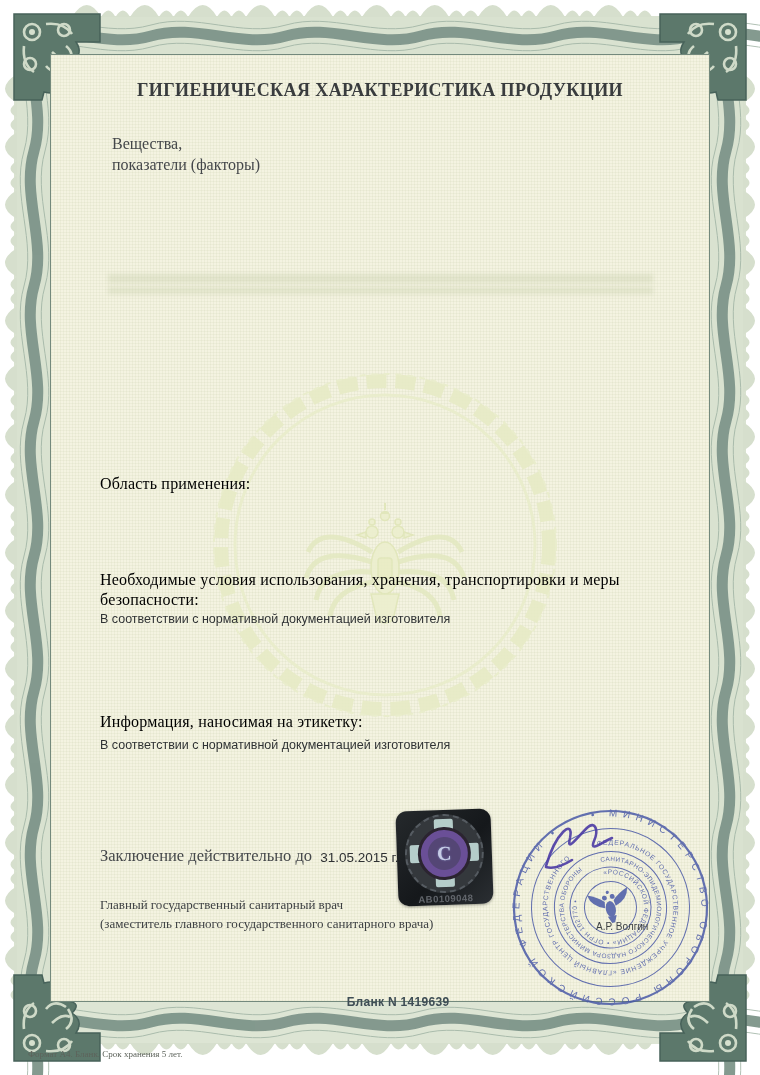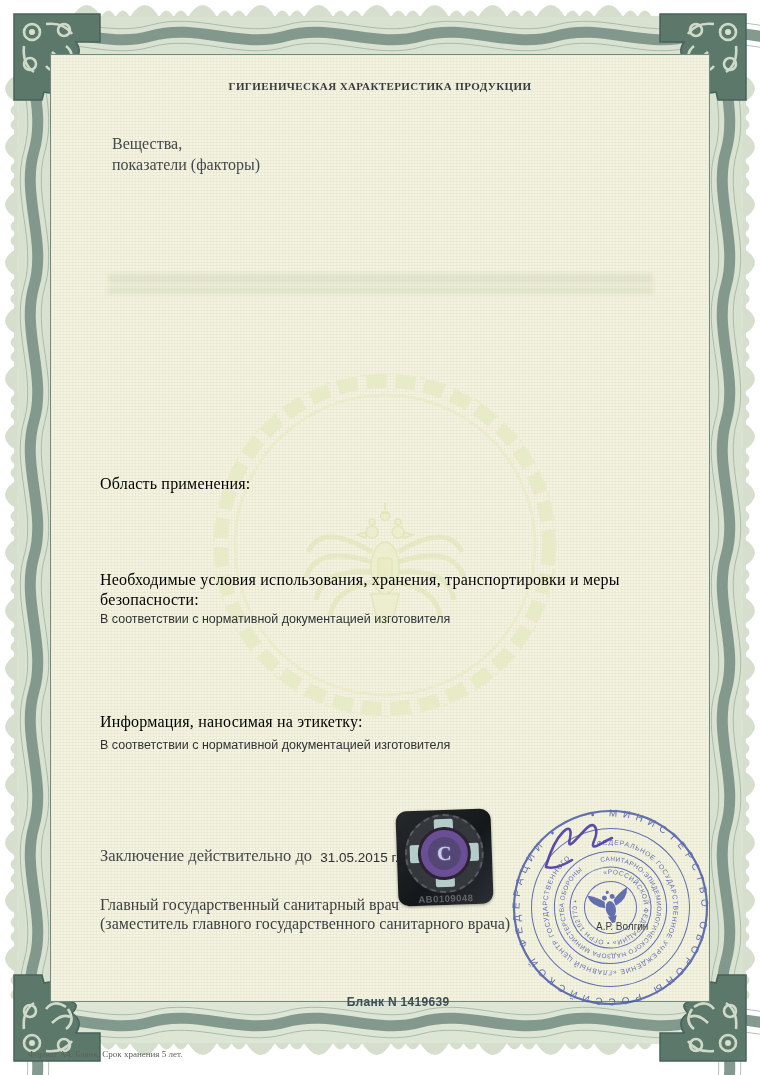--- a/index.html
+++ b/index.html
@@ -21,36 +21,36 @@
       #f4f3e1;
     border:1px solid #73897d;
   }
   .watermark-svg { left:212px; top:372px; z-index:3; }
 
   .ghost { background:rgba(190,200,160,0.30); filter:blur(2px); z-index:4; }
 
   .txt { z-index:5; color:#3f4244; }
   .title {
     left:0; top:80px; width:760px; text-align:center;
-    font-size:11px; font-weight:bold; letter-spacing:0.4px; color:#393c3e;
+    font-size:18px; font-weight:bold; letter-spacing:0.4px; color:#393c3e;
   }
   .hdr { font-size:16px; line-height:21px; color:#44474a; }
   .hdr-right { text-align:center; }
   .rows { left:100px; top:196px; width:570px; font-family:"Liberation Sans",sans-serif;
           font-size:11px; line-height:13.5px; color:#34373b; }
   .row { display:flex; }
   .row .factor { width:402px; }
   .row .norm { width:160px; }
   .sec-label { font-size:16px; line-height:20px; color:#000000; letter-spacing:0.2px; }
   .sec-value { font-family:"Liberation Sans",sans-serif; font-size:12.5px; color:#2f3234; }
   .validity { left:100px; top:846px; display:flex; }
   .validity .v-label { font-size:16.5px; color:#45484b;font-family:Liberation Serif, serif; }
   .validity .v-date { font-family:"Liberation Sans",sans-serif; font-size:13.5px;
                       color:#2e3133; margin-left:8px; margin-top:4px; }
-  .signatory { left:100px; top:895px; font-size:16px; line-height:19px; color:#3c3f42; }
+  .signatory { left:100px; top:895px; font-size:13px; line-height:19px; color:#3c3f42; }
 
   .hologram {
     left:397px; top:810px; width:95px; height:95px; z-index:9;
     background:linear-gradient(135deg,#25292c,#15181b 55%,#2b2f33);
     border-radius:11px; transform:rotate(-2deg);
     box-shadow:0 1px 3px rgba(0,0,0,0.35);
   }
   .holo-c { position:absolute; border-radius:50%; }
   .holo-c1 { left:8px; top:4px; width:79px; height:79px; background:#34383c;
              border:2px dashed #555b61; }

